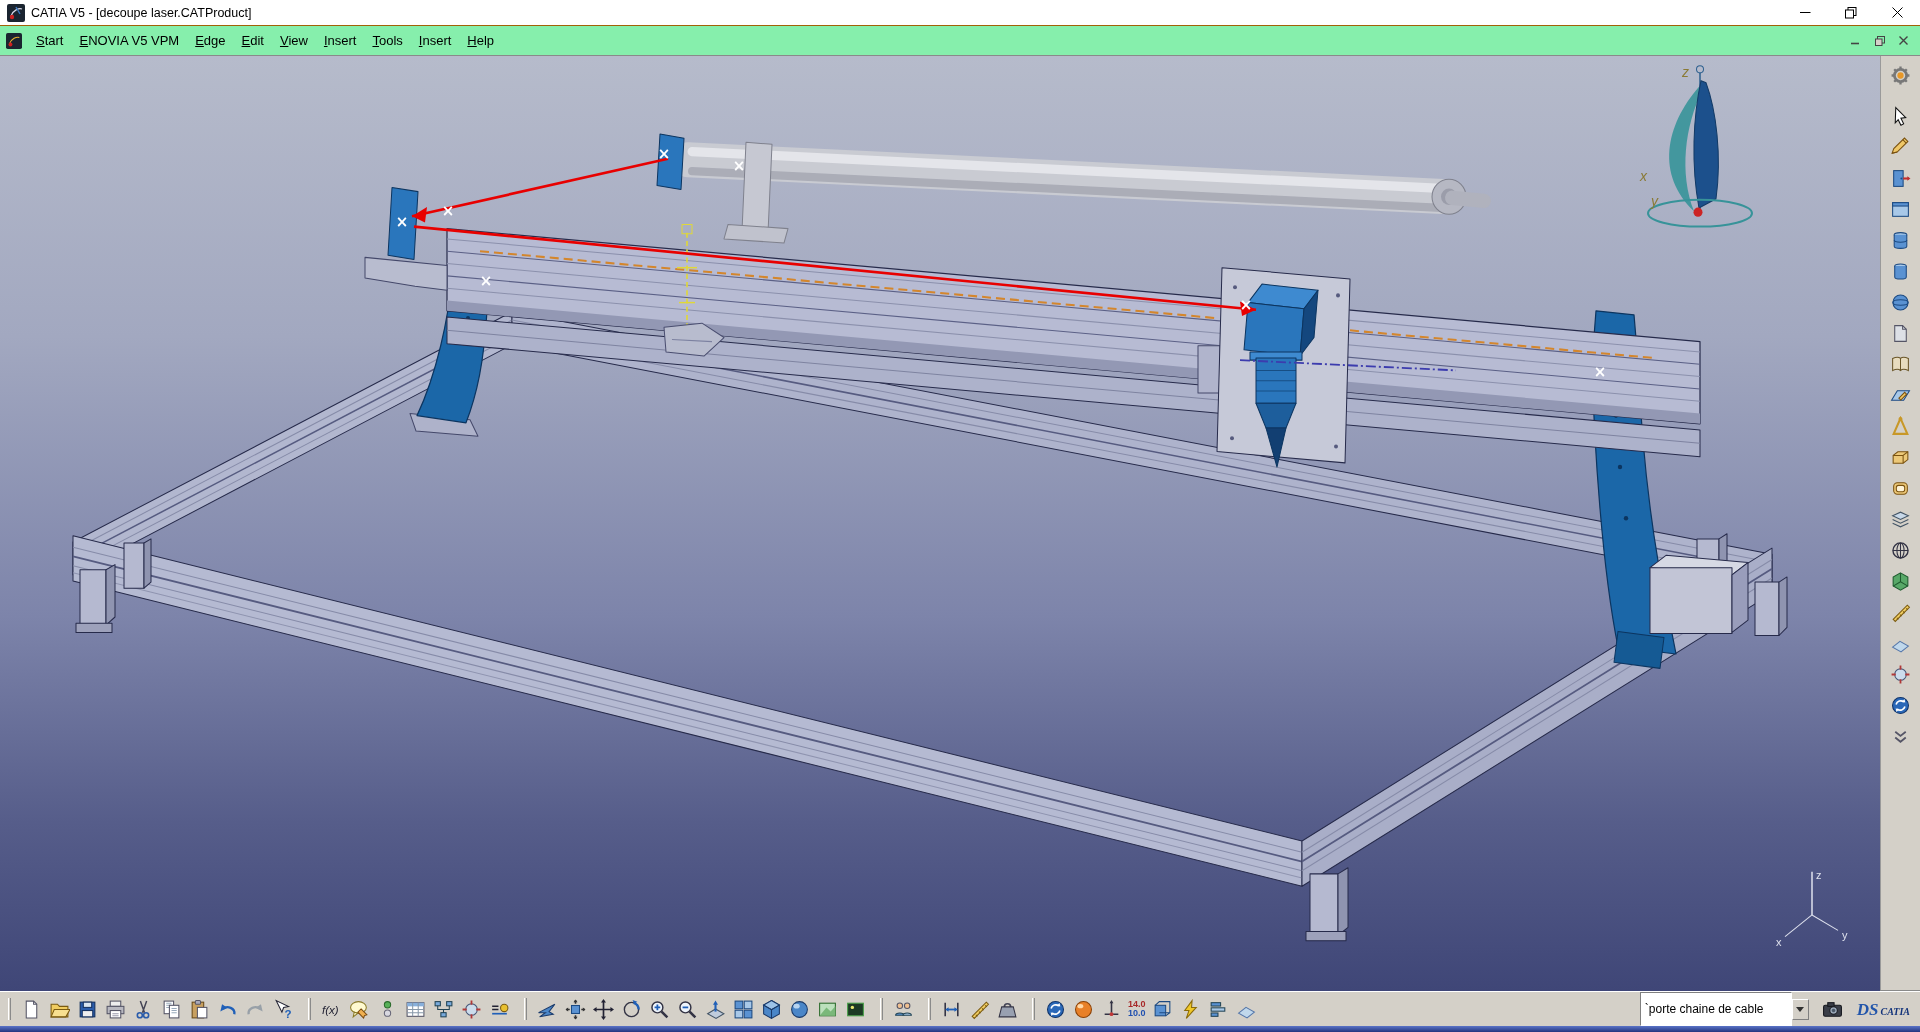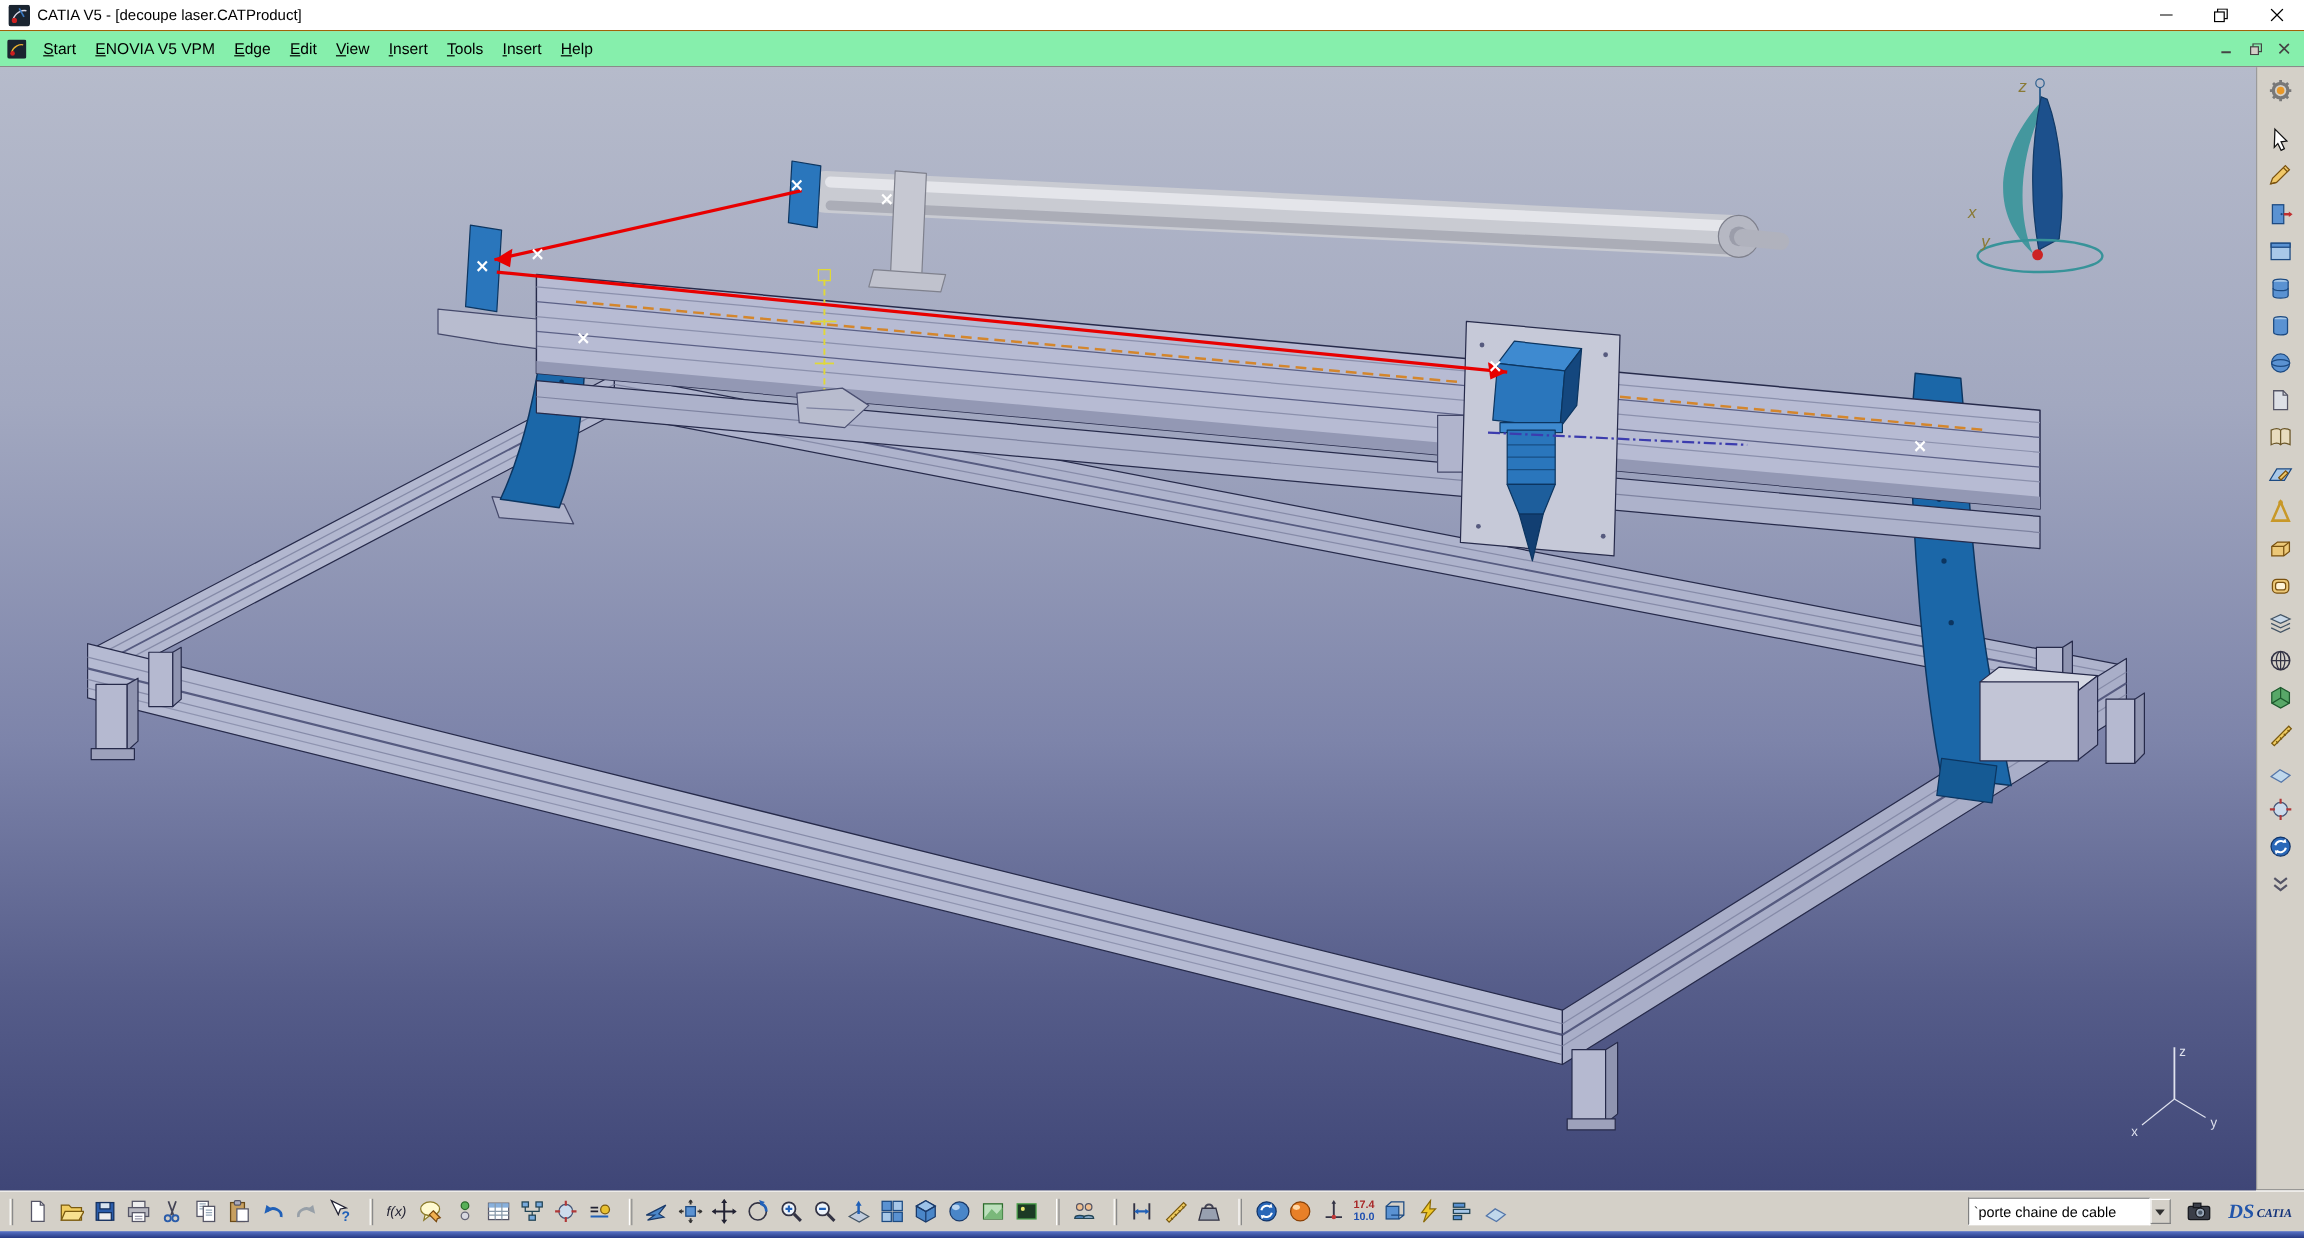--- a/index.html
+++ b/index.html
@@ -36,21 +36,21 @@
   .tbtn{width:28px;height:28px;display:flex;align-items:center;justify-content:center;border:1px solid transparent;flex:0 0 auto;}
 
   
   .bottom-toolbar{flex:0 0 34px;background:#d4d0c8;border-top:1px solid #ffffff;
     box-shadow:0 -1px 0 #8a8a8a;display:flex;align-items:center;padding:0 8px;}
   #bottom-groups{display:flex;align-items:center;min-width:0;}
   .tb-group{display:flex;align-items:center;margin-right:11px;}
   .tb-handle{width:3px;height:22px;border-left:1px solid #ffffff;border-right:1px solid #8a8a8a;margin-right:6px;}
   .snap-label{display:flex;flex-direction:column;font-size:9px;line-height:9.5px;font-weight:bold;margin:0 3px;}
   .combo{margin-left:auto;display:flex;align-items:center;flex:0 0 auto;}
-  .combo input{width:152px;height:23px;border:1px solid;border-color:#808080 #ffffff #ffffff #808080;
+  .combo input{width:152px;height:34px;border:1px solid;border-color:#808080 #ffffff #ffffff #808080;
     font-family:"Liberation Sans",sans-serif;font-size:12px;padding:0 4px;outline:none;}
   .combo-arrow{width:17px;height:21px;background:#d4d0c8;border:1px solid;border-color:#fff #808080 #808080 #fff;
     display:flex;align-items:center;justify-content:center;}
   .combo-arrow i{border:4px solid transparent;border-top:5px solid #303030;margin-top:5px;}
   #capture-slot{display:flex;align-items:center;margin-left:10px;}
   .logo{display:flex;align-items:flex-end;margin-left:10px;margin-right:2px;line-height:1;font-family:Liberation Serif, serif;}
   .logo .ds{font-size:17px;font-weight:bold;font-style:italic;color:#2255aa;}
   .logo .catia{font-size:10px;font-weight:bold;font-style:italic;color:#13337a;margin-left:2px;margin-bottom:1px;}
 
   
@@ -692,21 +692,21 @@
             </svg>
           </div>
           <div class="tbtn">
             <svg viewBox="0 0 20 20" width="21" height="21">
               <path d="M10 2.5V13M3.5 14.5h13" stroke="#334" stroke-width="1.5"></path>
               <path d="M10 1L8.2 4h3.6z" fill="#334"></path>
               <circle cx="10" cy="14.5" r="1.8" fill="#c03838"></circle>
             </svg>
           </div>
           <div class="snap-label">
-            <span style="color: rgb(168, 40, 40);">17.4</span>
+            <span style="color: rgb(168, 40, 40);">14.0</span>
             <span style="color: rgb(32, 80, 176); text-align: right;">10.0</span>
           </div>
           <div class="tbtn">
             <svg viewBox="0 0 20 20" width="21" height="21">
               <rect x="3" y="6" width="10" height="10" fill="#5a92d2" stroke="#1c4a82"></rect>
               <path d="M3 6l4-3.5h10V13l-4 3M17 2.5V13H7" fill="none" stroke="#1c4a82"></path>
             </svg>
           </div>
           <div class="tbtn">
             <svg viewBox="0 0 20 20" width="21" height="21">

